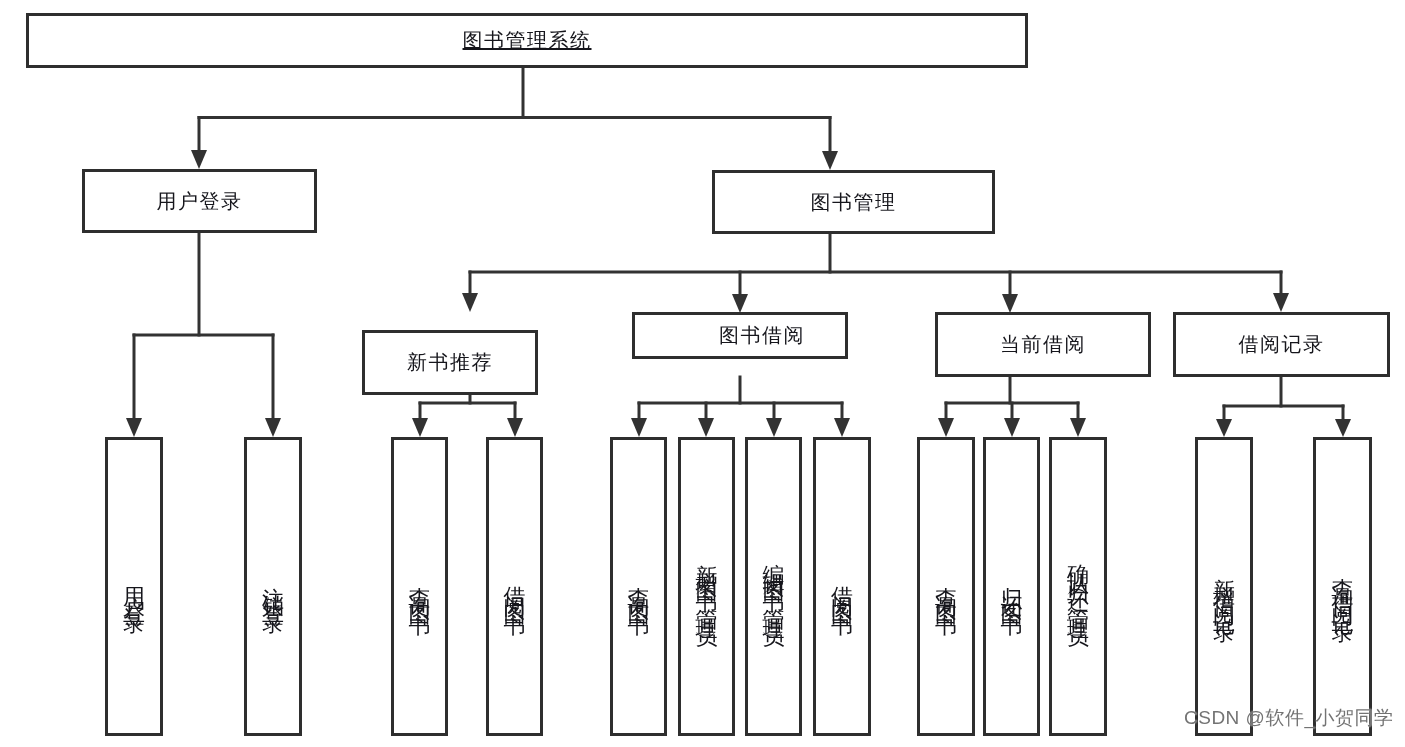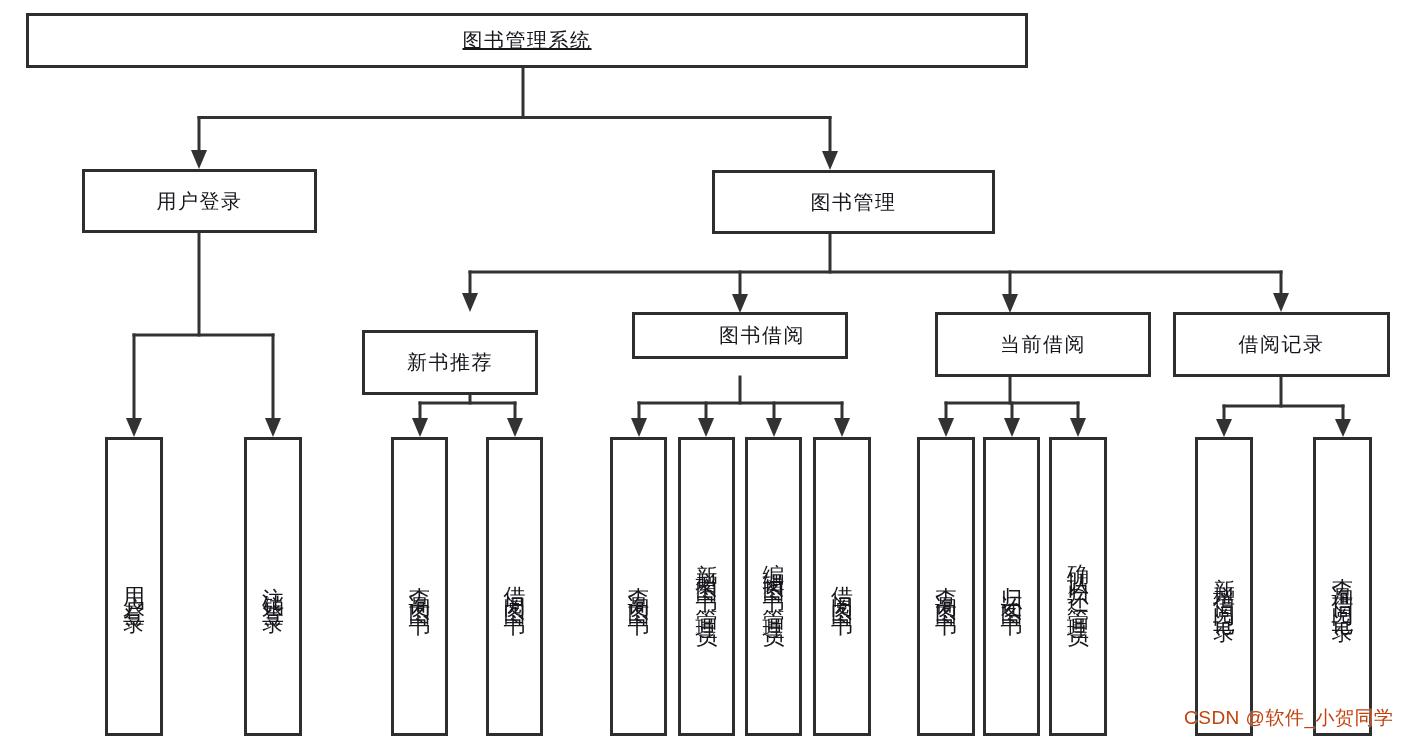--- a/index.html
+++ b/index.html
@@ -47,21 +47,21 @@
     font-size: 22px;
     letter-spacing: 9px;
     line-height: 1;
   }
   .watermark {
     position: absolute;
     left: 1184px;
     top: 705px;
     font-size: 19px;
     letter-spacing: 0.5px;
-    color: #c2410c;
+    color: #737373;
     text-shadow: 0 0 2px #ffffff;
     white-space: nowrap;
     z-index: 5;
   }
 </style>
 </head>
 <body>
 
 <div class="stage">
 

